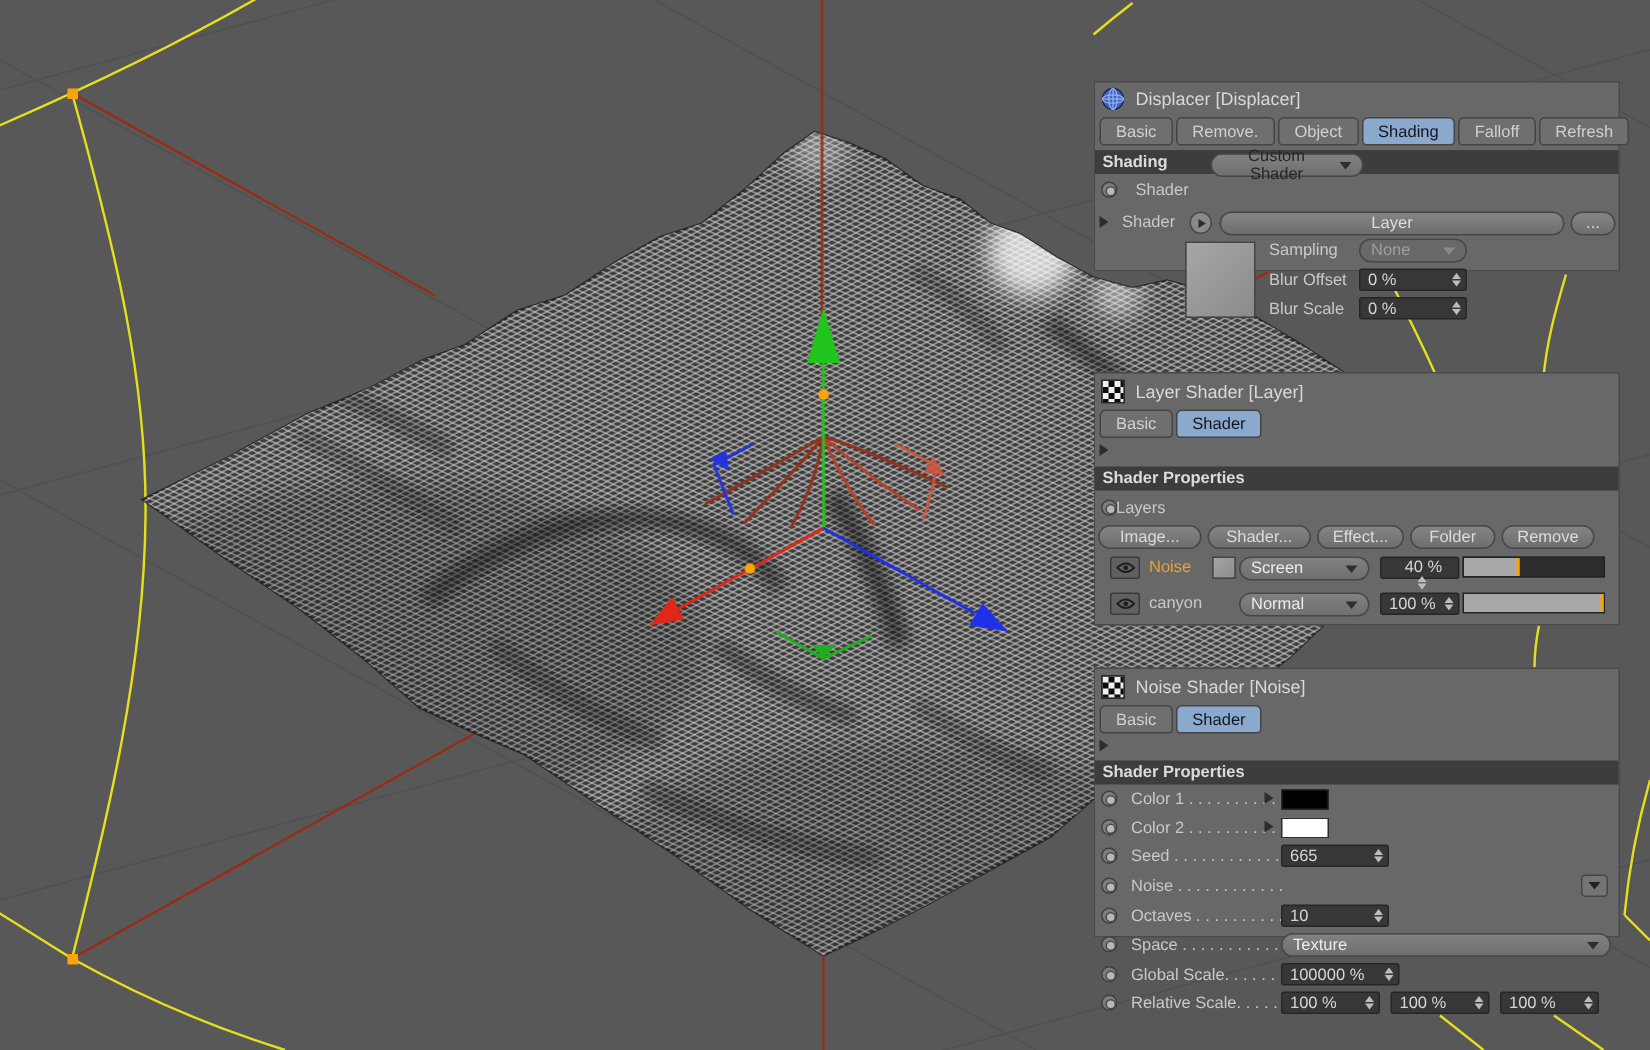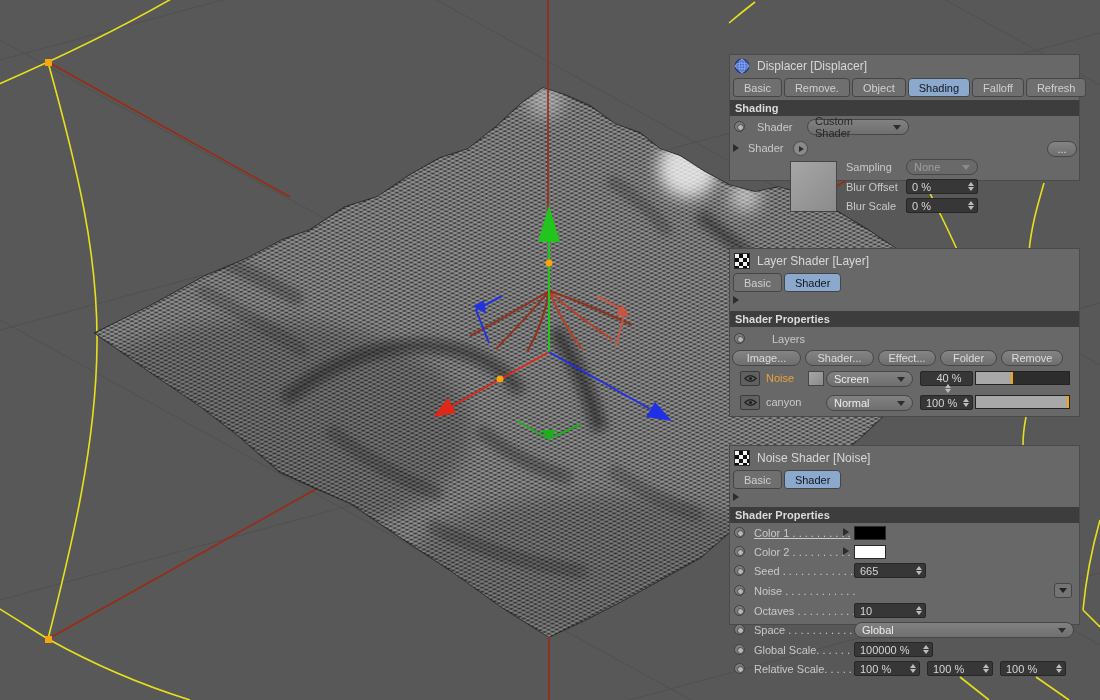--- a/index.html
+++ b/index.html
@@ -217,28 +217,31 @@
     <span class="tab">Remove.</span>
     <span class="tab">Object</span>
     <span class="tab active">Shading</span>
     <span class="tab">Falloff</span>
     <span class="tab">Refresh</span>
   </div>
   <div class="secbar" style="top:45px;">Shading</div>
 
   <span class="radio" style="left:4px;top:66px;"></span>
   <span class="lbl" style="left:27px;top:66px;">Shader</span>
-  <div class="dd darktext" style="left:77px;top:64px;width:102px;">
+  <div class="dd darktext" style="left:77px;top:47px;width:102px;text-align:center;">
     <span>Custom Shader</span>
         <span class="arr"></span>
   </div>
 
   <span class="exparrow" style="left:3px;top:89px;"></span>
   <span class="lbl" style="left:18px;top:87px;">Shader</span>
   <span class="circlebtn" style="left:63px;top:86px;"></span>
+  <div class="pill" style="left:83px;top:86px;width:230px;">
+    <span>Layer</span>
+  </div>
   <div class="pill" style="left:317px;top:86px;width:30px;">
     <span>...</span>
   </div>
 
   <div class="thumb" style="left:60px;top:106px;width:47px;height:51px;"></div>
 
   <span class="lbl" style="left:116px;top:106px;">Sampling</span>
   <div class="dd disabled" style="left:176px;top:104px;width:72px;">
     <span>None</span>
         <span class="arr"></span>
@@ -269,21 +272,21 @@
     <span class="ttl">Layer Shader [Layer]</span>
   </div>
   <div class="tabs" style="top:24px;">
     <span class="tab">Basic</span>
     <span class="tab active">Shader</span>
   </div>
   <span class="exparrow" style="left:3px;top:47px;"></span>
   <div class="secbar" style="top:62px;">Shader Properties</div>
 
   <span class="radio" style="left:4px;top:84px;"></span>
-  <span class="lbl" style="left:42px;top:84px;">Layers</span>
+  <span class="lbl" style="left:14px;top:84px;">Layers</span>
 
   <div class="pill" style="left:2px;top:101px;width:69px;">
         <span>Image...</span>
       </div>
   <div class="pill" style="left:75px;top:101px;width:69px;">
         <span>Shader...</span>
       </div>
   <div class="pill" style="left:148px;top:101px;width:58px;">
         <span>Effect...</span>
       </div>
@@ -350,21 +353,21 @@
     <span class="ttl">Noise Shader [Noise]</span>
   </div>
   <div class="tabs" style="top:24px;">
     <span class="tab">Basic</span>
     <span class="tab active">Shader</span>
   </div>
   <span class="exparrow" style="left:3px;top:47px;"></span>
   <div class="secbar" style="top:61px;">Shader Properties</div>
 
   <span class="radio" style="left:4px;top:81px;"></span>
-  <span class="lbl" style="left:24px;top:81px;text-decoration:underline;">Color 1 . . . . . . . . . .</span>
+  <span class="lbl" style="left:24px;top:81px;">Color 1 . . . . . . . . . .</span>
   <span class="exparrow" style="left:113px;top:82px;"></span>
   <div class="swatch" style="left: 124px; top: 80px; background: rgb(0, 0, 0);"></div>
 
   <span class="radio" style="left:4px;top:100px;"></span>
   <span class="lbl" style="left:24px;top:100px;">Color 2 . . . . . . . . . .</span>
   <span class="exparrow" style="left:113px;top:101px;"></span>
   <div class="swatch" style="left: 124px; top: 99px; background: rgb(255, 255, 255);"></div>
 
   <span class="radio" style="left:4px;top:119px;"></span>
   <span class="lbl" style="left:24px;top:119px;">Seed . . . . . . . . . . . . .</span>
@@ -386,21 +389,21 @@
     <span>10</span>
     <span class="spin">
           <i class="up"></i>
           <i class="dn"></i>
         </span>
   </div>
 
   <span class="radio" style="left:4px;top:178px;"></span>
   <span class="lbl" style="left:24px;top:178px;">Space . . . . . . . . . . . .</span>
   <div class="dd" style="left:124px;top:176px;width:220px;">
-    <span>Global</span>
+    <span>Texture</span>
         <span class="arr"></span>
   </div>
 
   <span class="radio" style="left:4px;top:198px;"></span>
   <span class="lbl" style="left:24px;top:198px;">Global Scale. . . . . . . .</span>
   <div class="field" style="left:124px;top:196px;width:79px;">
     <span>100000 %</span>
     <span class="spin">
           <i class="up"></i>
           <i class="dn"></i>

